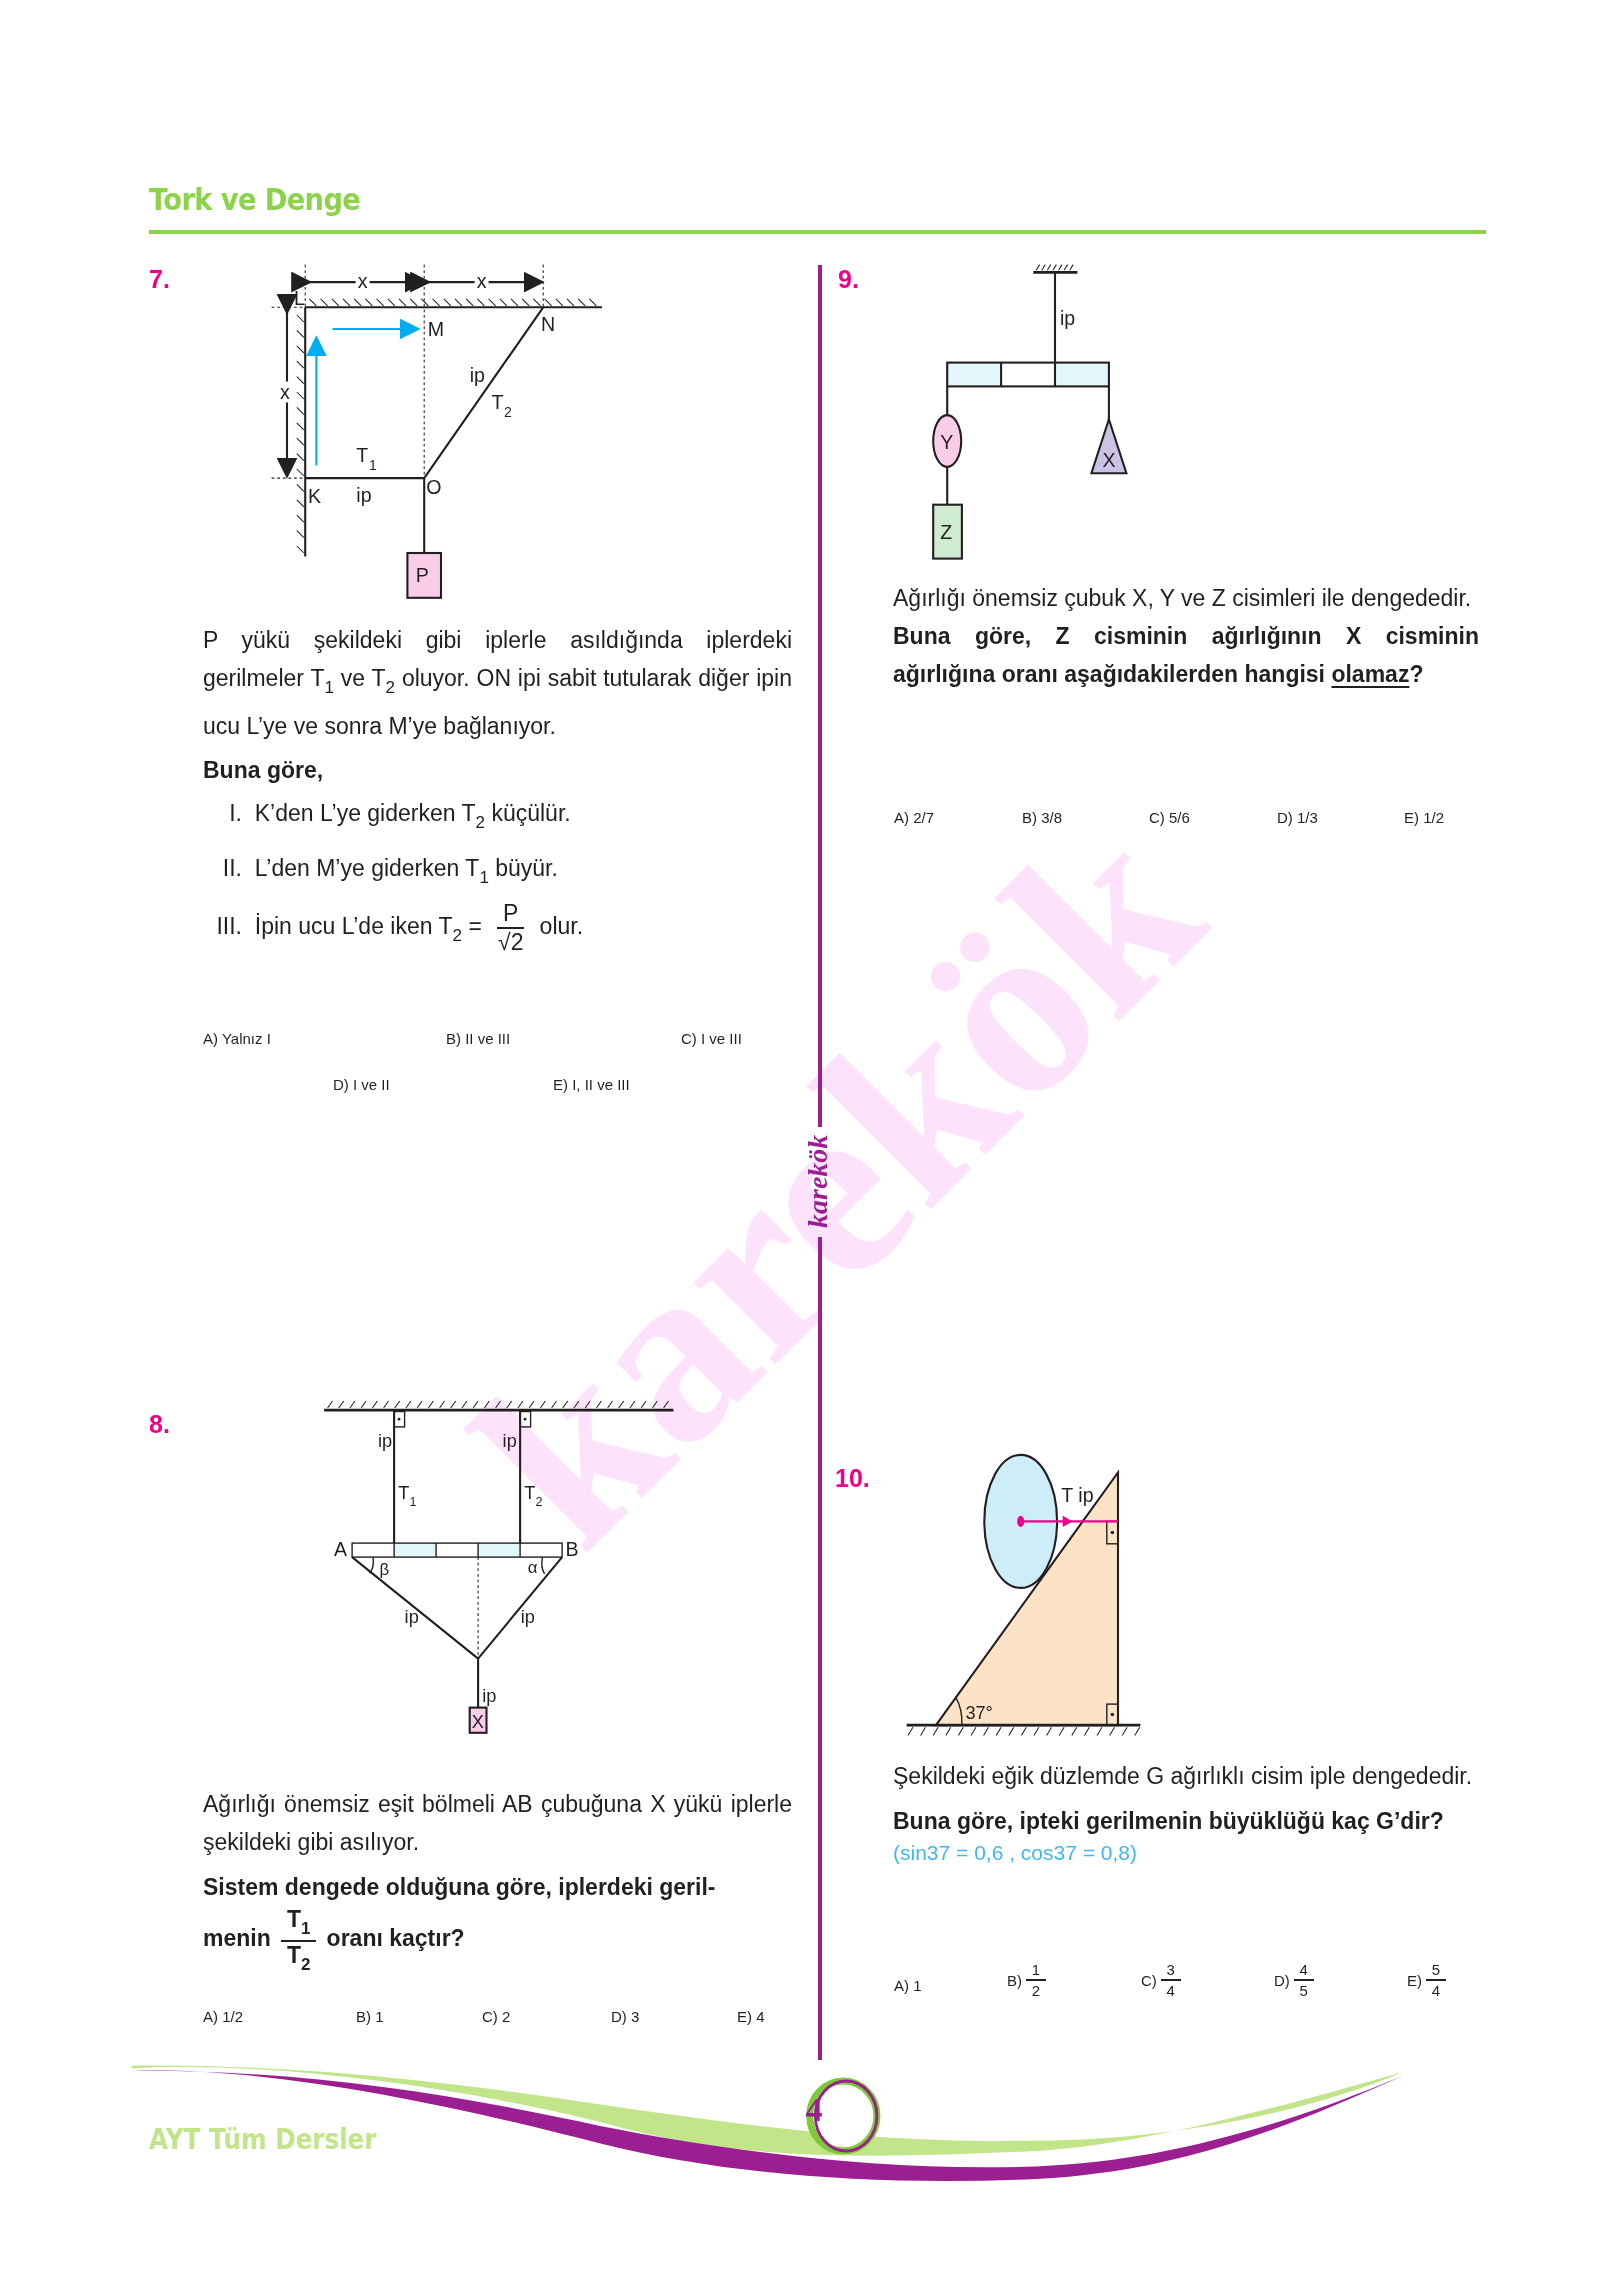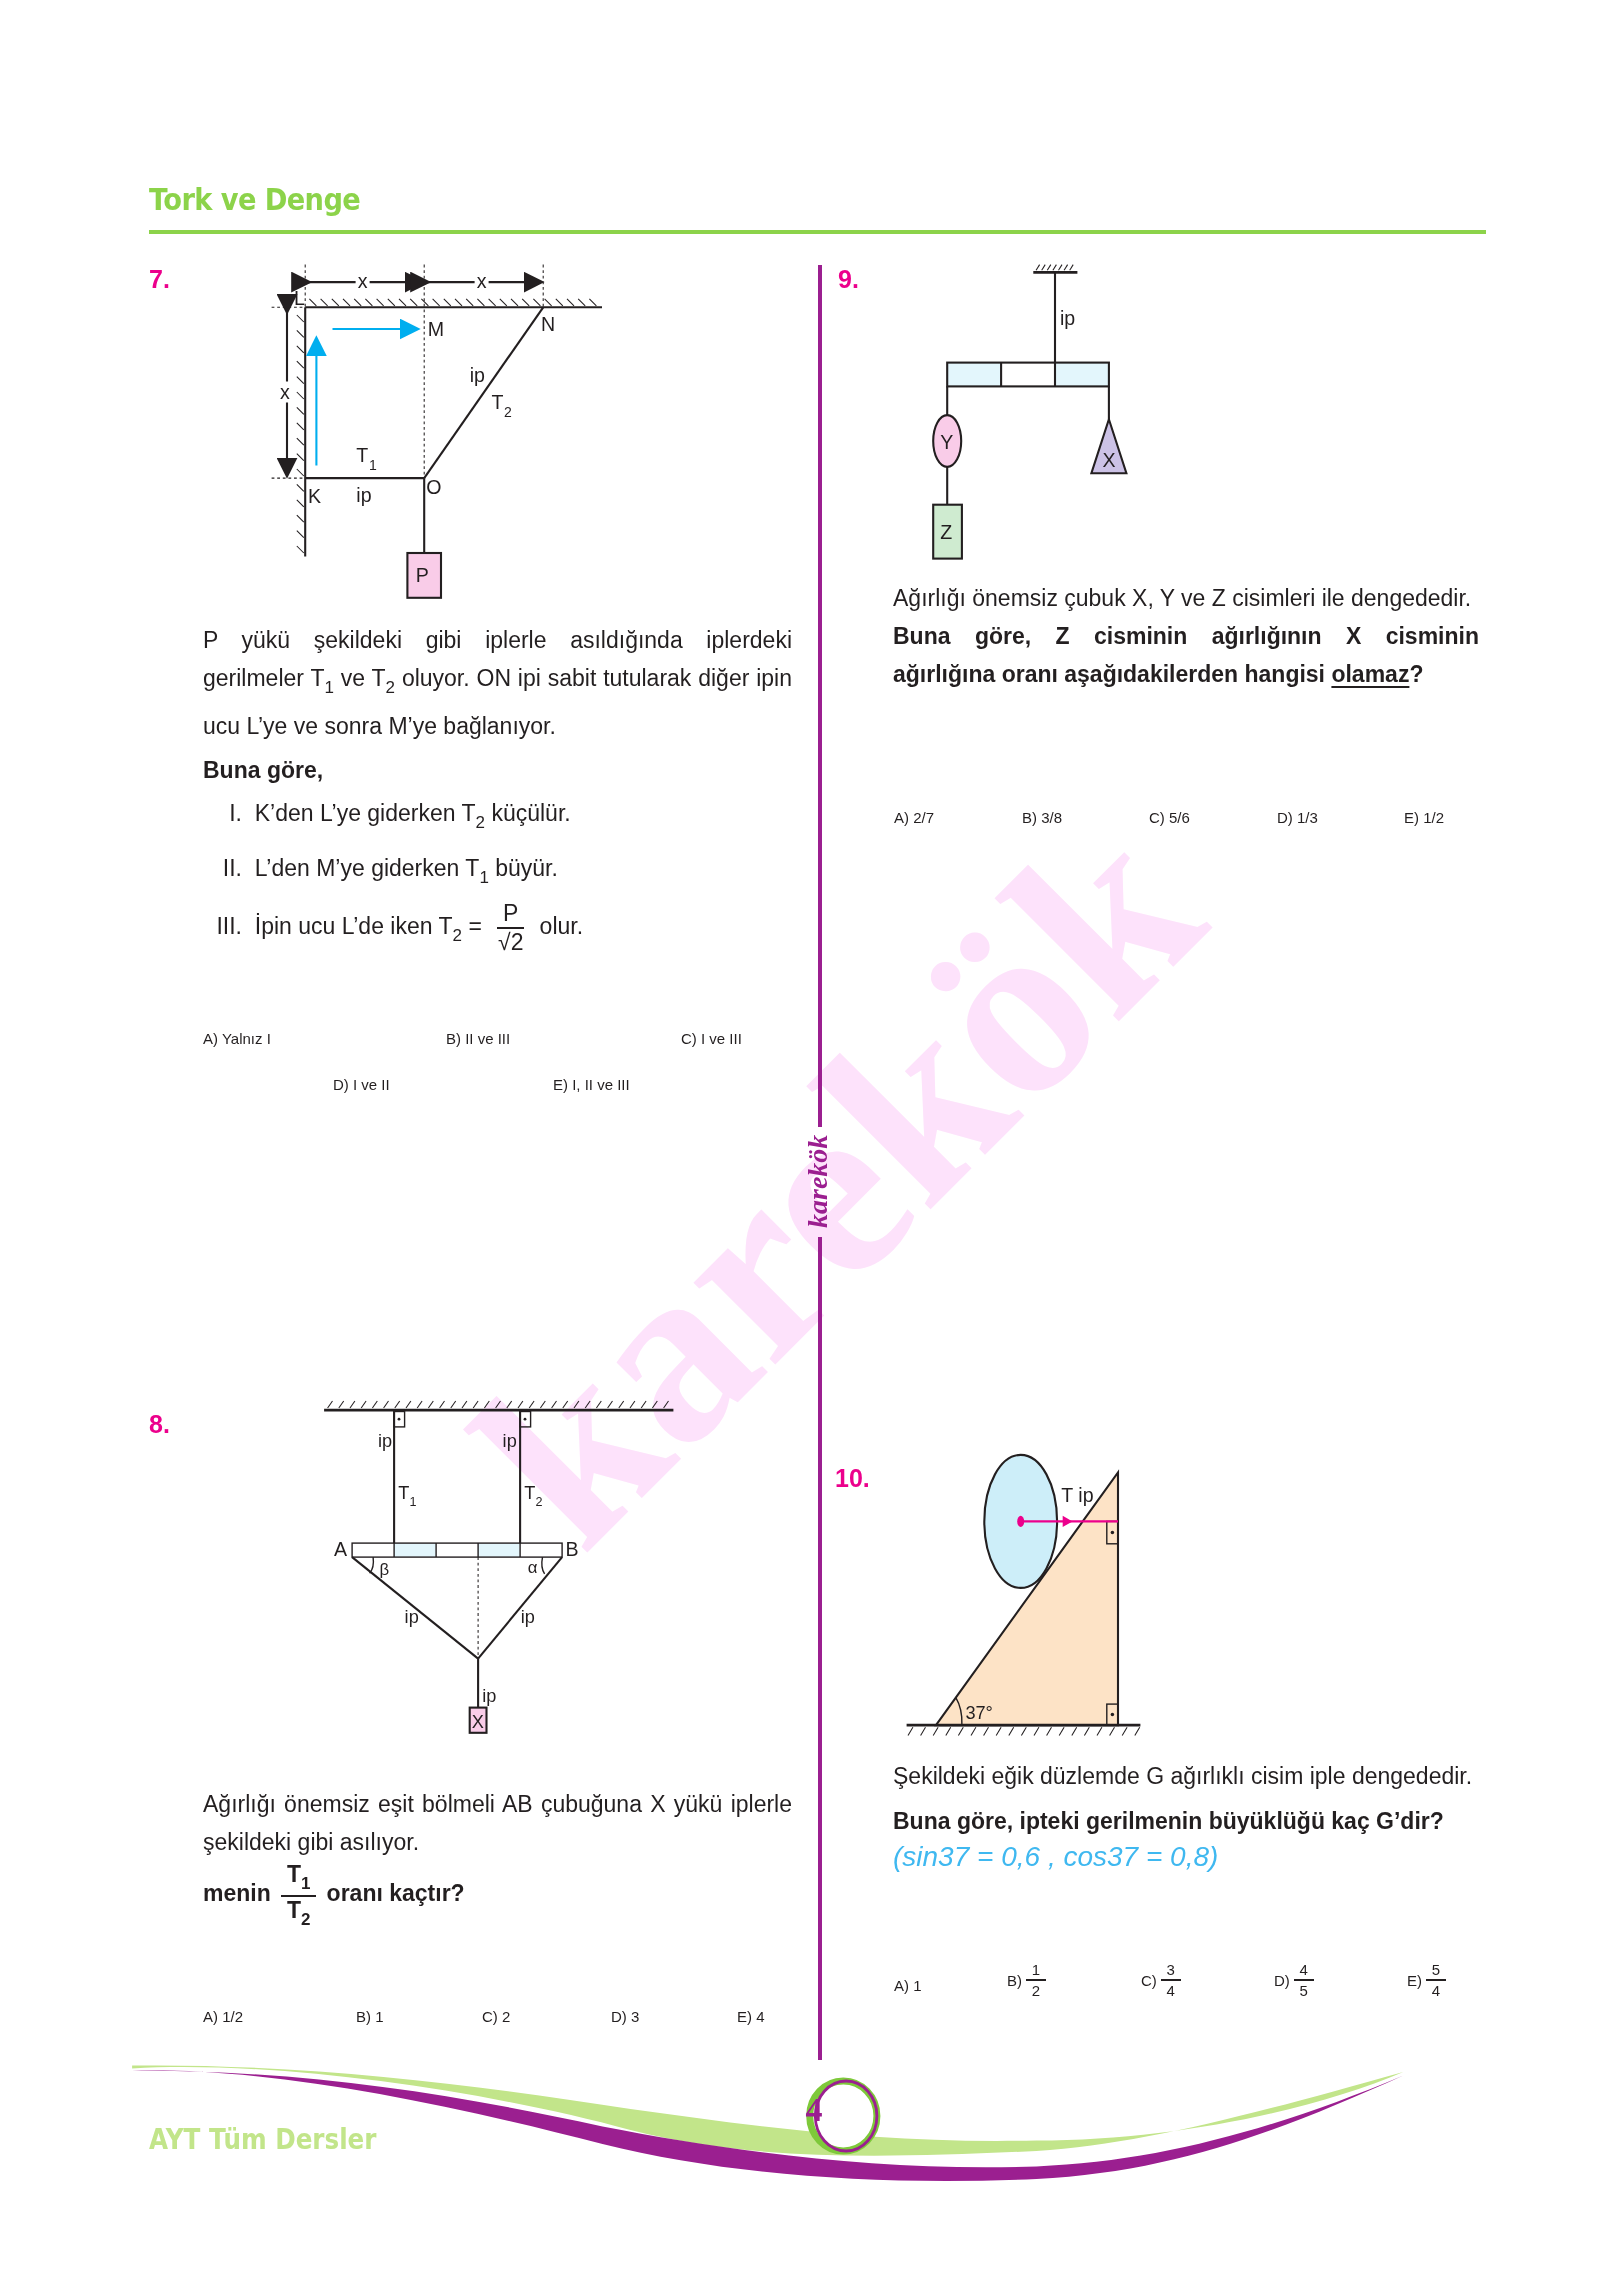--- a/index.html
+++ b/index.html
@@ -18,21 +18,21 @@
                font-size:252px; color:#fde2fb; transform:rotate(-45deg); transform-origin:center; white-space:nowrap; z-index:0; }
   .qnum { font-size:25px; font-weight:bold; color:#ec008c; }
   .txt { font-size:23px; line-height:38px; text-align:justify; }
   .bold { font-weight:bold; }
   .opts { font-size:15px; }
   .u { text-decoration:underline; text-decoration-thickness:2.1px; text-underline-offset:4.2px; }
   sub { font-size:17px; vertical-align:-7px; }
   .frac { display:inline-flex; flex-direction:column; align-items:center; vertical-align:middle; margin:0 4.2px; line-height:1.05; }
   .frac .num { border-bottom:2.1px solid #231f20; padding:0 5.6px 1.4px; }
   .frac .den { padding:1.4px 5.6px 0; }
-  .hint { font-style:italic; color:#3fb8f0; font-size:28px; }
+  .hint { color:#3fb8f0; font-size:21px; }
   .footer-label { left:149px; top:2123px; font-size:28px; font-weight:bold; color:#c2e58a;
                   font-family:"DejaVu Sans", sans-serif; transform:scaleX(0.88); transform-origin:left; }
   .page-num { left:779px; top:2095px; width:70px; text-align:center; font-family:"Liberation Serif", serif;
               font-size:34px; font-weight:bold; color:#9b1f90; }
   svg text { font-family:"Liberation Sans", sans-serif; fill:#231f20; }
   .content { z-index:1; }
 </style>
 </head>
 <body>
 
@@ -234,20 +234,21 @@
   <text x="309" y="440" font-size="26">ip</text>
   <text x="189" y="150" font-size="26">T</text>
   <text x="205" y="160" font-size="18">1</text>
   <text x="369" y="150" font-size="26">T</text>
   <text x="385" y="160" font-size="18">2</text>
   <text x="294" y="477" font-size="26">X</text>
 </svg>
 
 <div class="abs content" style="left:203px;top:1785px;width:589px;">
   <div class="txt">Ağırlığı önemsiz eşit bölmeli AB çubuğuna X yükü iplerle şekildeki gibi asılıyor.</div>
+  <div class="txt bold" style="margin-top:7px;">Sistem dengede olduğuna göre, iplerdeki geril-</div>
   <div class="txt bold" style="margin-top:1.4px;"><span>menin </span><span class="frac">
         <span class="num"><span>T</span><sub>1</sub></span>
         <span class="den"><span>T</span><sub>2</sub></span>
       </span><span> oranı kaçtır?</span></div>
 </div>
 <div class="abs opts content" style="left:203px;top:2008px;">A) 1/2</div>
 <div class="abs opts content" style="left:356px;top:2008px;">B) 1</div>
 <div class="abs opts content" style="left:482px;top:2008px;">C) 2</div>
 <div class="abs opts content" style="left:611px;top:2008px;">D) 3</div>
 <div class="abs opts content" style="left:737px;top:2008px;">E) 4</div>

